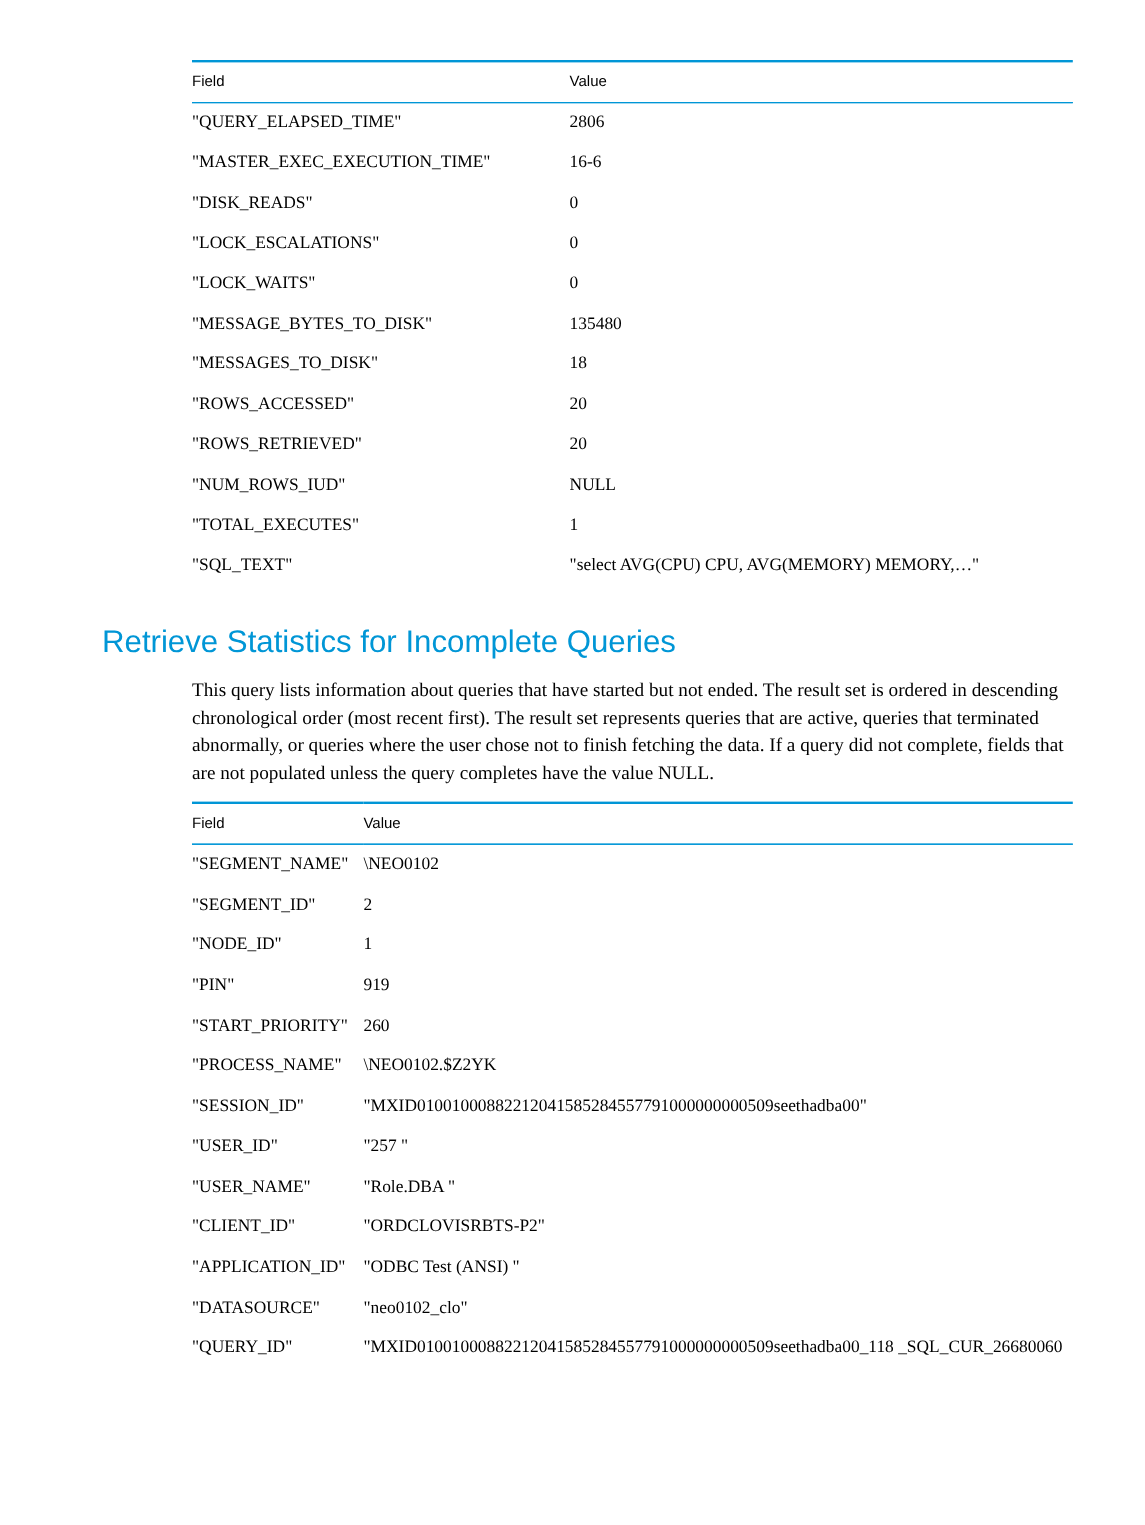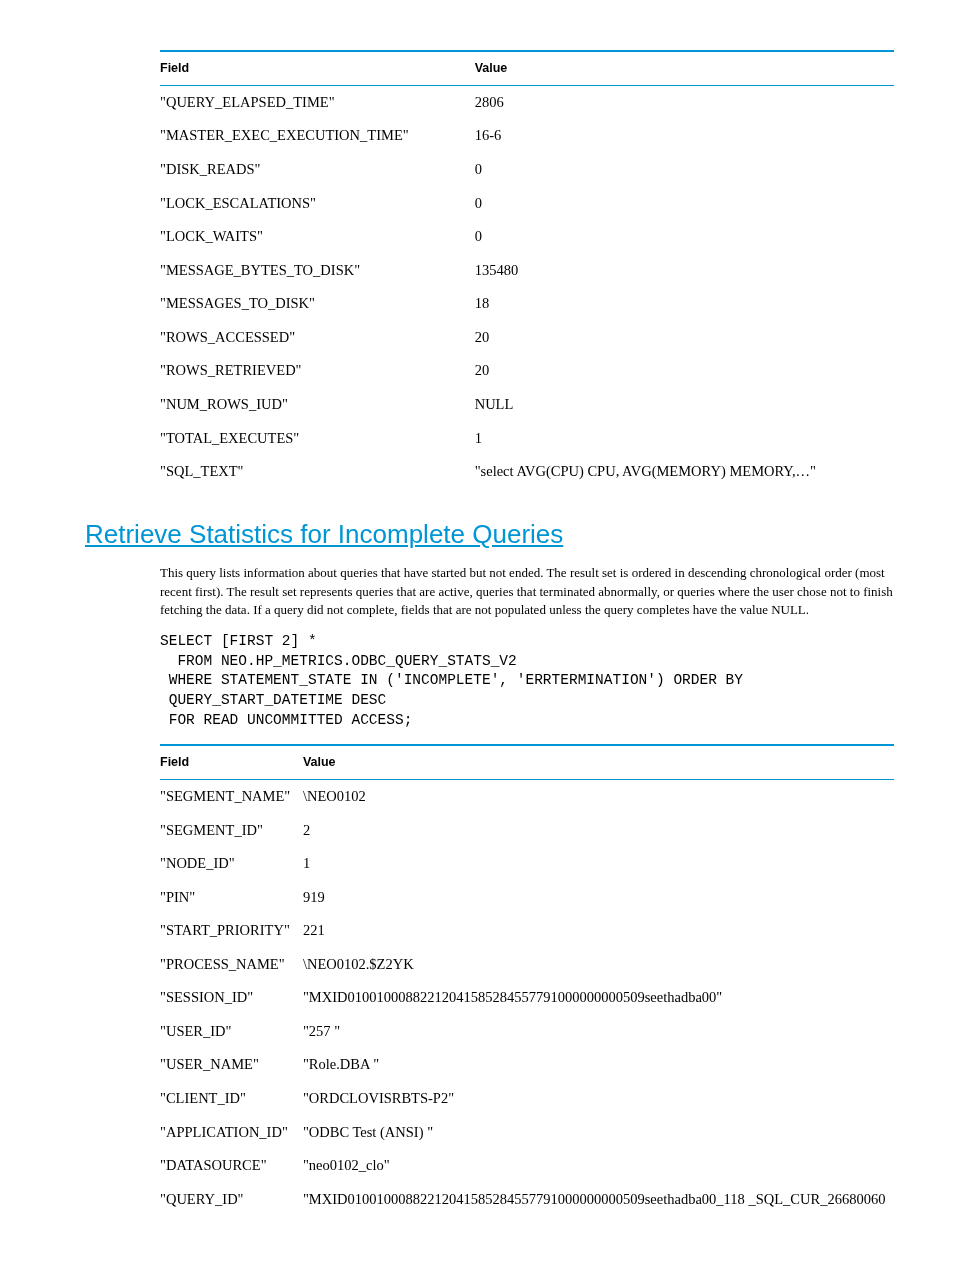--- a/index.html
+++ b/index.html
@@ -22,44 +22,43 @@
     font-size: 14px;
   }
   table thead tr {
     border-top: 2px solid #0096d6;
     border-bottom: 1px solid #0096d6;
   }
   table th {
     text-align: left;
     font-family: Arial, Helvetica, sans-serif;
     font-size: 12.5px;
-    font-weight: bold;
+    font-weight: normal;
     padding: 8px 6px 8px 0;
     color: #000;
   }
   table td {
     padding: 7px 6px 7px 0;
     vertical-align: top;
     font-size: 14.5px;
   }
   table td:first-child {
     white-space: nowrap;
     padding-right: 12px;
   }
   h2 {
     font-family: Arial, Helvetica, sans-serif;
     font-weight: normal;
     color: #0096d6;
     font-size: 26px;
     margin: 28px 0 12px 0;
-    text-decoration: underline;
   }
   p {
     margin: 8px 0 12px 0;
-    font-size: 13px;
+    font-size: 16px;
     line-height: 1.45;
   }
   pre {
     font-family: "Courier New", Courier, monospace;
     font-size: 14.5px;
     line-height: 1.35;
     margin: 6px 0 14px 0;
     white-space: pre;
   }
   .value-col { word-break: break-word; }
@@ -125,25 +124,20 @@
           <td class="value-col">"select AVG(CPU) CPU, AVG(MEMORY) MEMORY,…"</td>
         </tr>
       </tbody>
   </table>
 </div>
 
 <h2>Retrieve Statistics for Incomplete Queries</h2>
 
 <div class="content-indent">
   <p>This query lists information about queries that have started but not ended. The result set is ordered in descending chronological order (most recent first). The result set represents queries that are active, queries that terminated abnormally, or queries where the user chose not to finish fetching the data. If a query did not complete, fields that are not populated unless the query completes have the value NULL.</p>
-  <pre>SELECT [FIRST 2] *
-  FROM NEO.HP_METRICS.ODBC_QUERY_STATS_V2
- WHERE STATEMENT_STATE IN ('INCOMPLETE', 'ERRTERMINATION') ORDER BY
- QUERY_START_DATETIME DESC
- FOR READ UNCOMMITTED ACCESS;</pre>
 
   <table>
     <thead>
       <tr>
         <th>Field</th>
         <th>Value</th>
       </tr>
     </thead>
     <tbody id="t2body">
         <tr>
@@ -157,21 +151,21 @@
         <tr>
           <td>"NODE_ID"</td>
           <td class="value-col">1</td>
         </tr>
         <tr>
           <td>"PIN"</td>
           <td class="value-col">919</td>
         </tr>
         <tr>
           <td>"START_PRIORITY"</td>
-          <td class="value-col">221</td>
+          <td class="value-col">260</td>
         </tr>
         <tr>
           <td>"PROCESS_NAME"</td>
           <td class="value-col">\NEO0102.$Z2YK</td>
         </tr>
         <tr>
           <td>"SESSION_ID"</td>
           <td class="value-col">"MXID01001000882212041585284557791000000000509seethadba00"</td>
         </tr>
         <tr>

